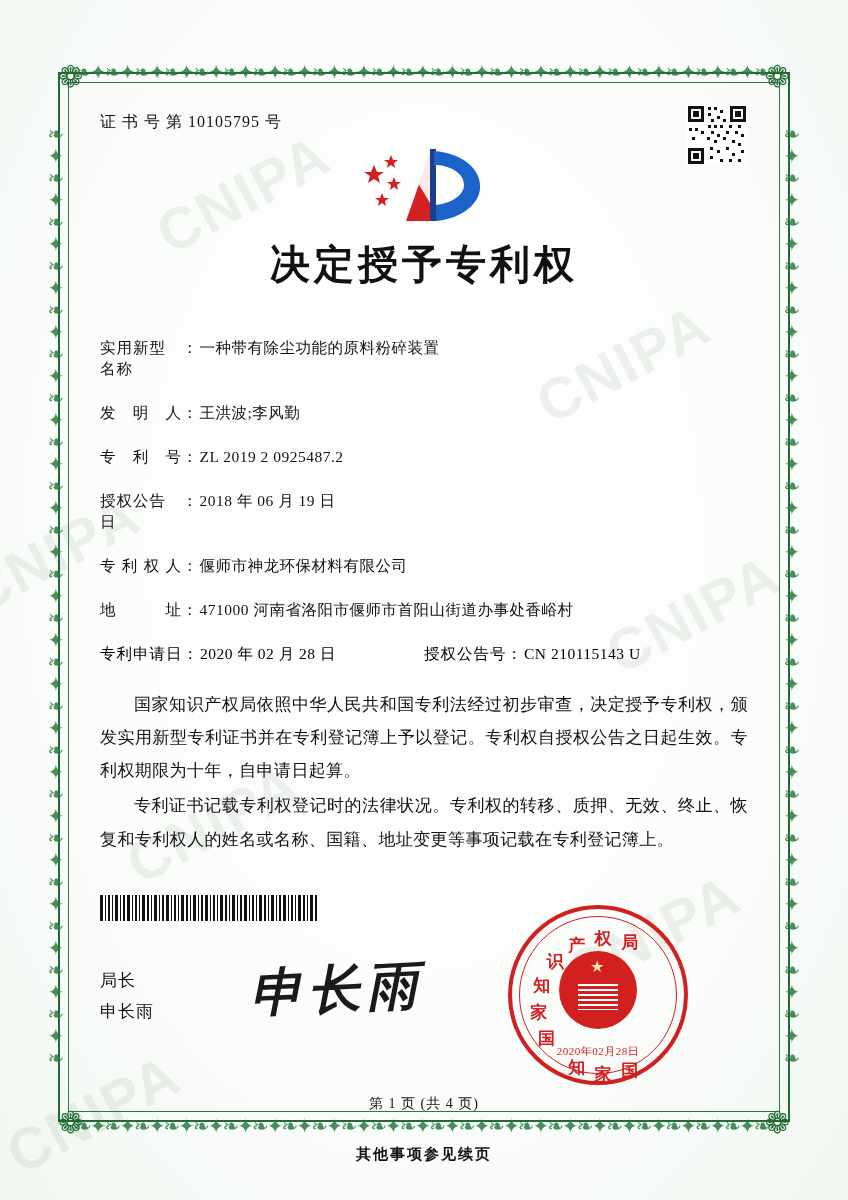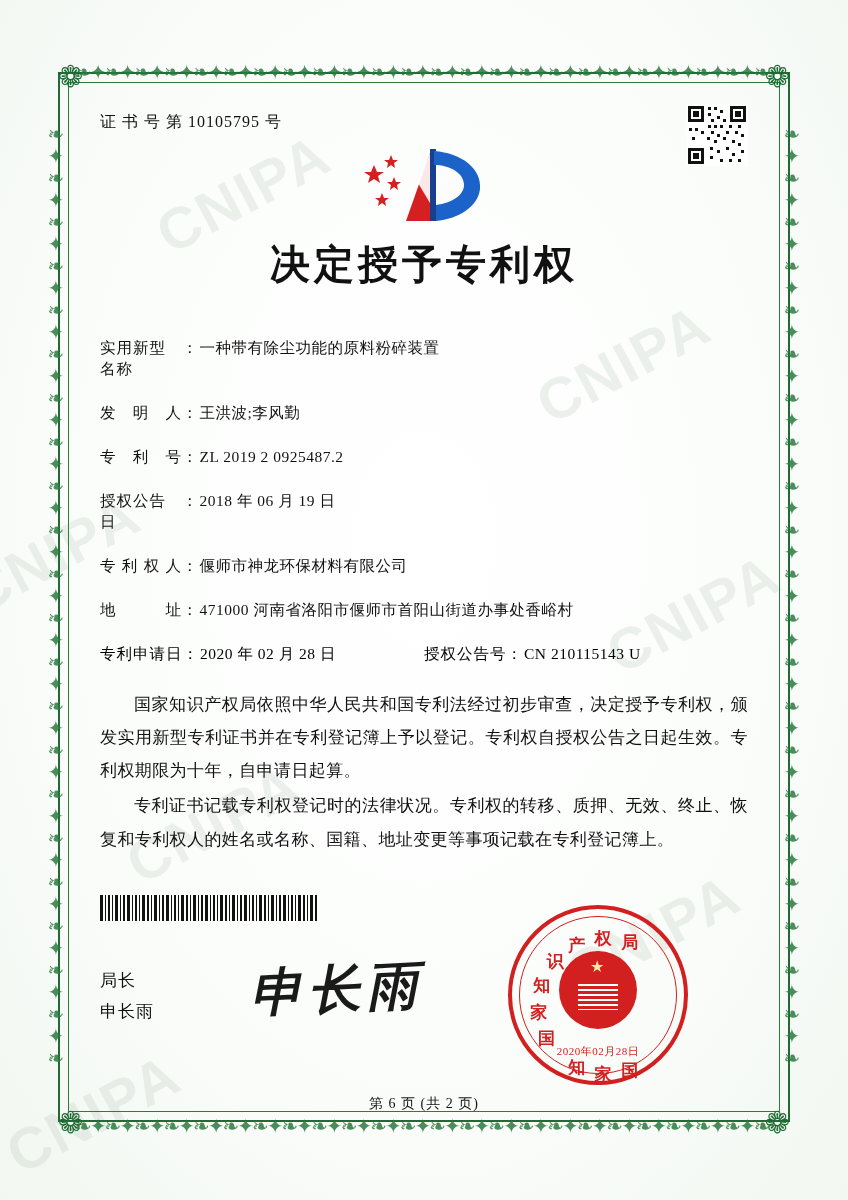--- a/index.html
+++ b/index.html
@@ -454,15 +454,16 @@
       <span style="transform:rotate(183deg) translate(0,-68px) rotate(-183deg)">家</span>
       <span style="transform:rotate(206deg) translate(0,-68px) rotate(-206deg)">知</span>
     </div>
     <div class="seal-emblem">
       <div class="star" style="left:50%;top:6px;margin-left:-8px;">★</div>
       <div class="gate"></div>
     </div>
     <div class="seal-date">2020年02月28日</div>
   </div>
 
-  <div class="page-no">第 6 页 (共 2 页)</div>
+  <div class="page-no">第 1 页 (共 4 页)</div>
+  <div class="footer-note">其他事项参见续页</div>
 
 </div>
 
 </body></html>

